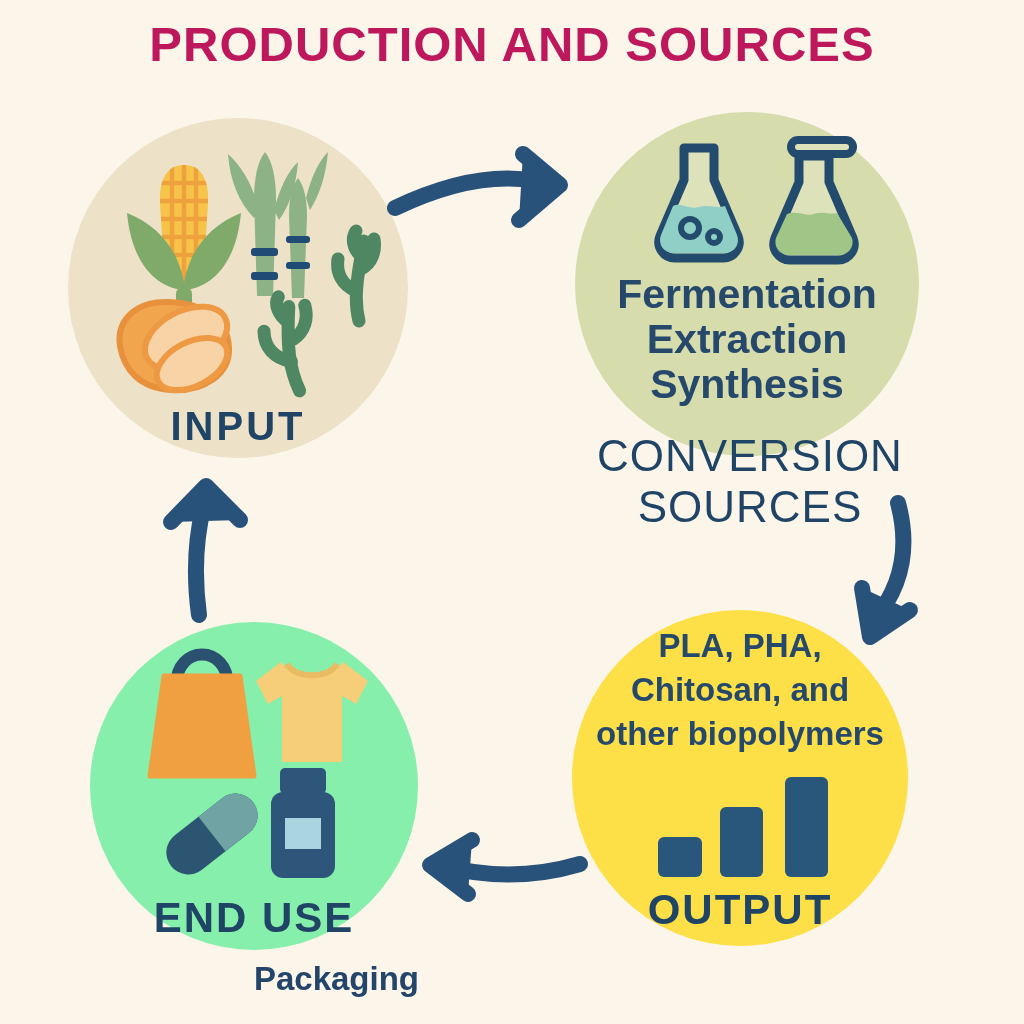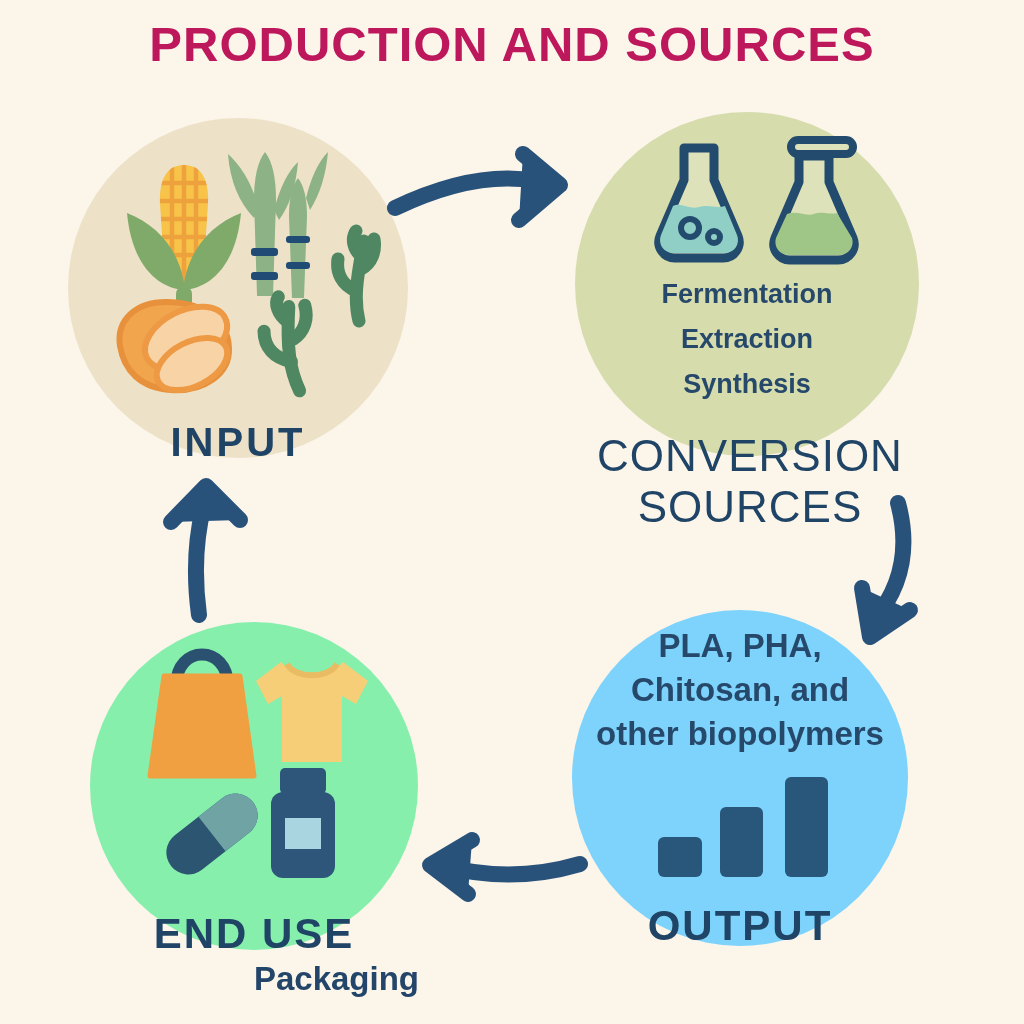--- a/index.html
+++ b/index.html
@@ -7,33 +7,33 @@
     position:relative;width:1024px;height:1024px;background:#FBF5EA;
     overflow:hidden;font-family:"Liberation Sans",sans-serif;
   }
   .title{
     position:absolute;top:16px;left:0;right:0;text-align:center;
     font-size:49px;font-weight:800;color:#be185d;letter-spacing:1px;
   }
   .circle{position:absolute;border-radius:50%;}
   .circle-input{left:68px;top:118px;width:340px;height:340px;background:#EDE2C8;}
   .circle-conversion{left:575px;top:112px;width:344px;height:344px;background:#D6DCAC;}
-  .circle-output{left:572px;top:610px;width:336px;height:336px;background:#7dd3fc;}
+  .circle-output{left:572px;top:610px;width:336px;height:336px;background:#fde047;}
   .circle-enduse{left:90px;top:622px;width:328px;height:328px;background:#86efac;}
   .icons-svg{position:absolute;left:0;top:0;width:100%;height:100%;}
   .node-label{
     position:absolute;left:0;right:0;text-align:center;
-    font-weight:800;color:#1F4466;margin-top:16px;
+    font-weight:800;color:#1F4466;
   }
   .circle-input .node-label{top:286px;font-size:40px;letter-spacing:3px;}
   .circle-output .node-label{top:276px;font-size:42px;letter-spacing:2px;}
   .circle-enduse .node-label{top:272px;font-size:42px;letter-spacing:2px;}
   .conv-items{
     position:absolute;top:160px;left:0;right:0;text-align:center;
-    font-size:27px;line-height:45px;font-weight:700;color:#26496B;
+    font-size:41px;line-height:45px;font-weight:700;color:#26496B;
   }
   .output-desc{
     position:absolute;top:14px;left:0;right:0;text-align:center;
     font-size:33px;line-height:44px;font-weight:700;color:#26496B;
   }
   .conv-label{
     position:absolute;left:545px;top:430px;width:410px;text-align:center;
     font-size:44px;line-height:51px;font-weight:400;letter-spacing:1px;color:#1F4466;
   }
   .caption{

